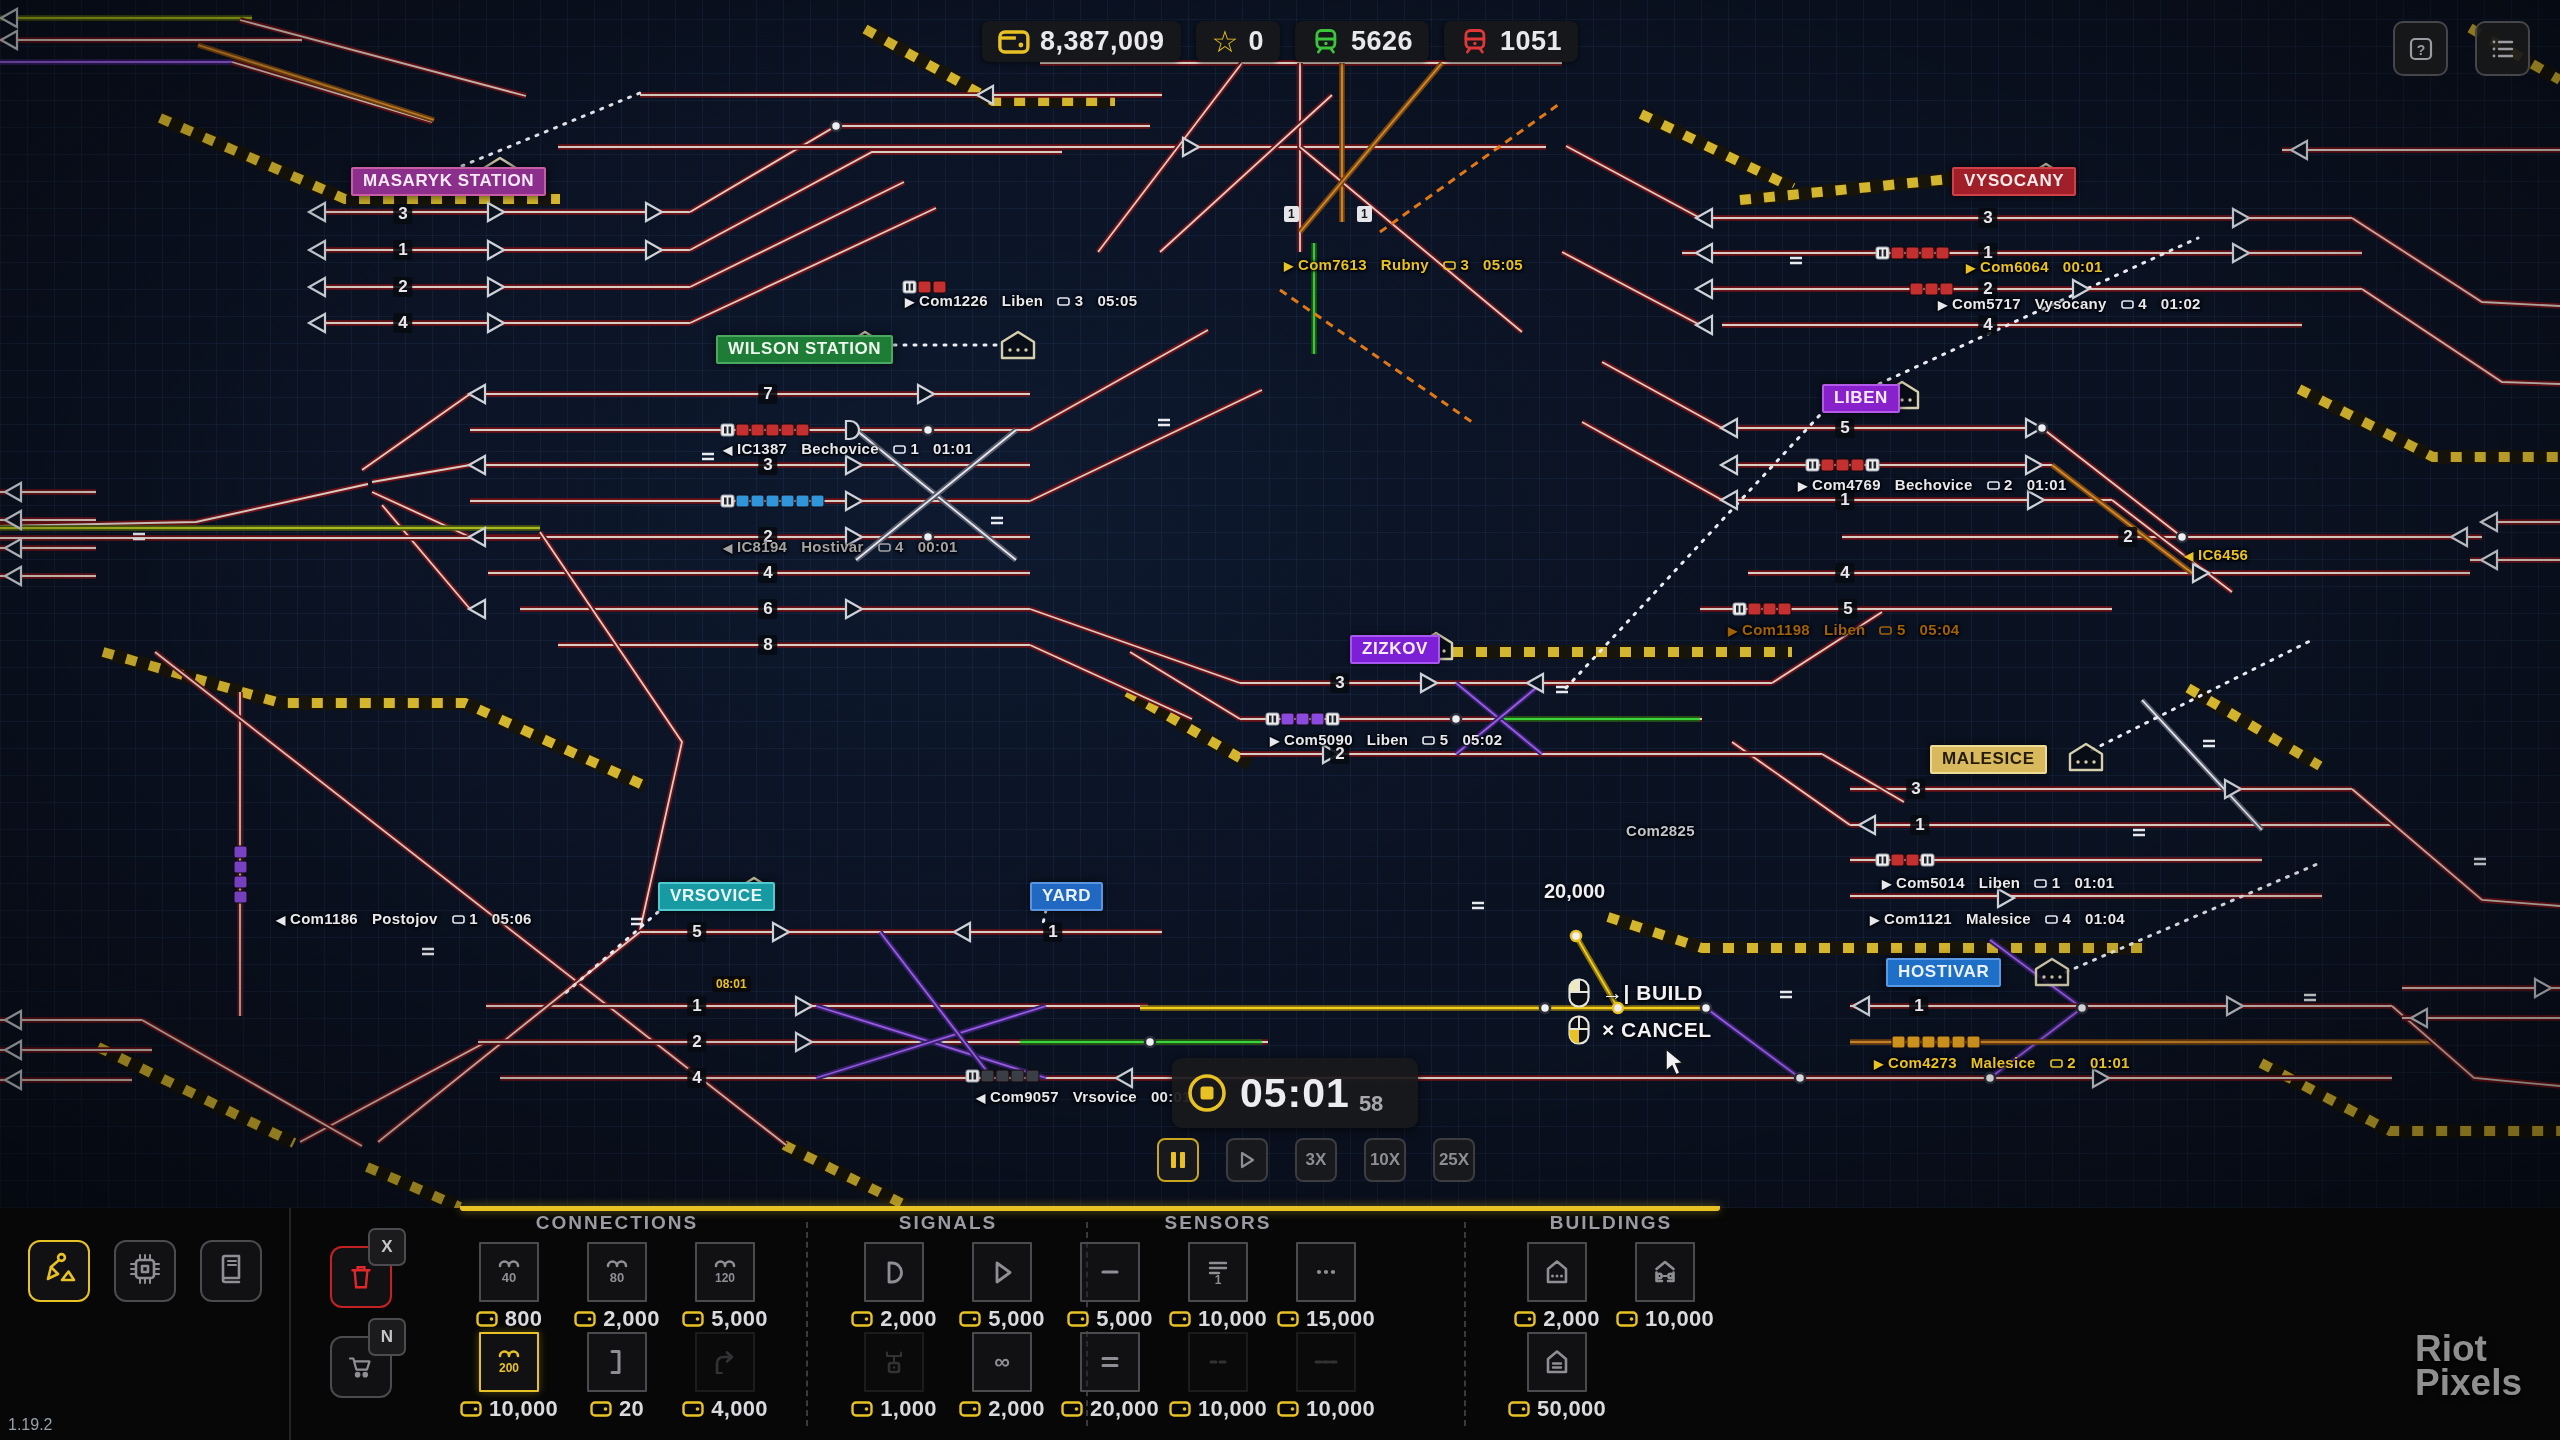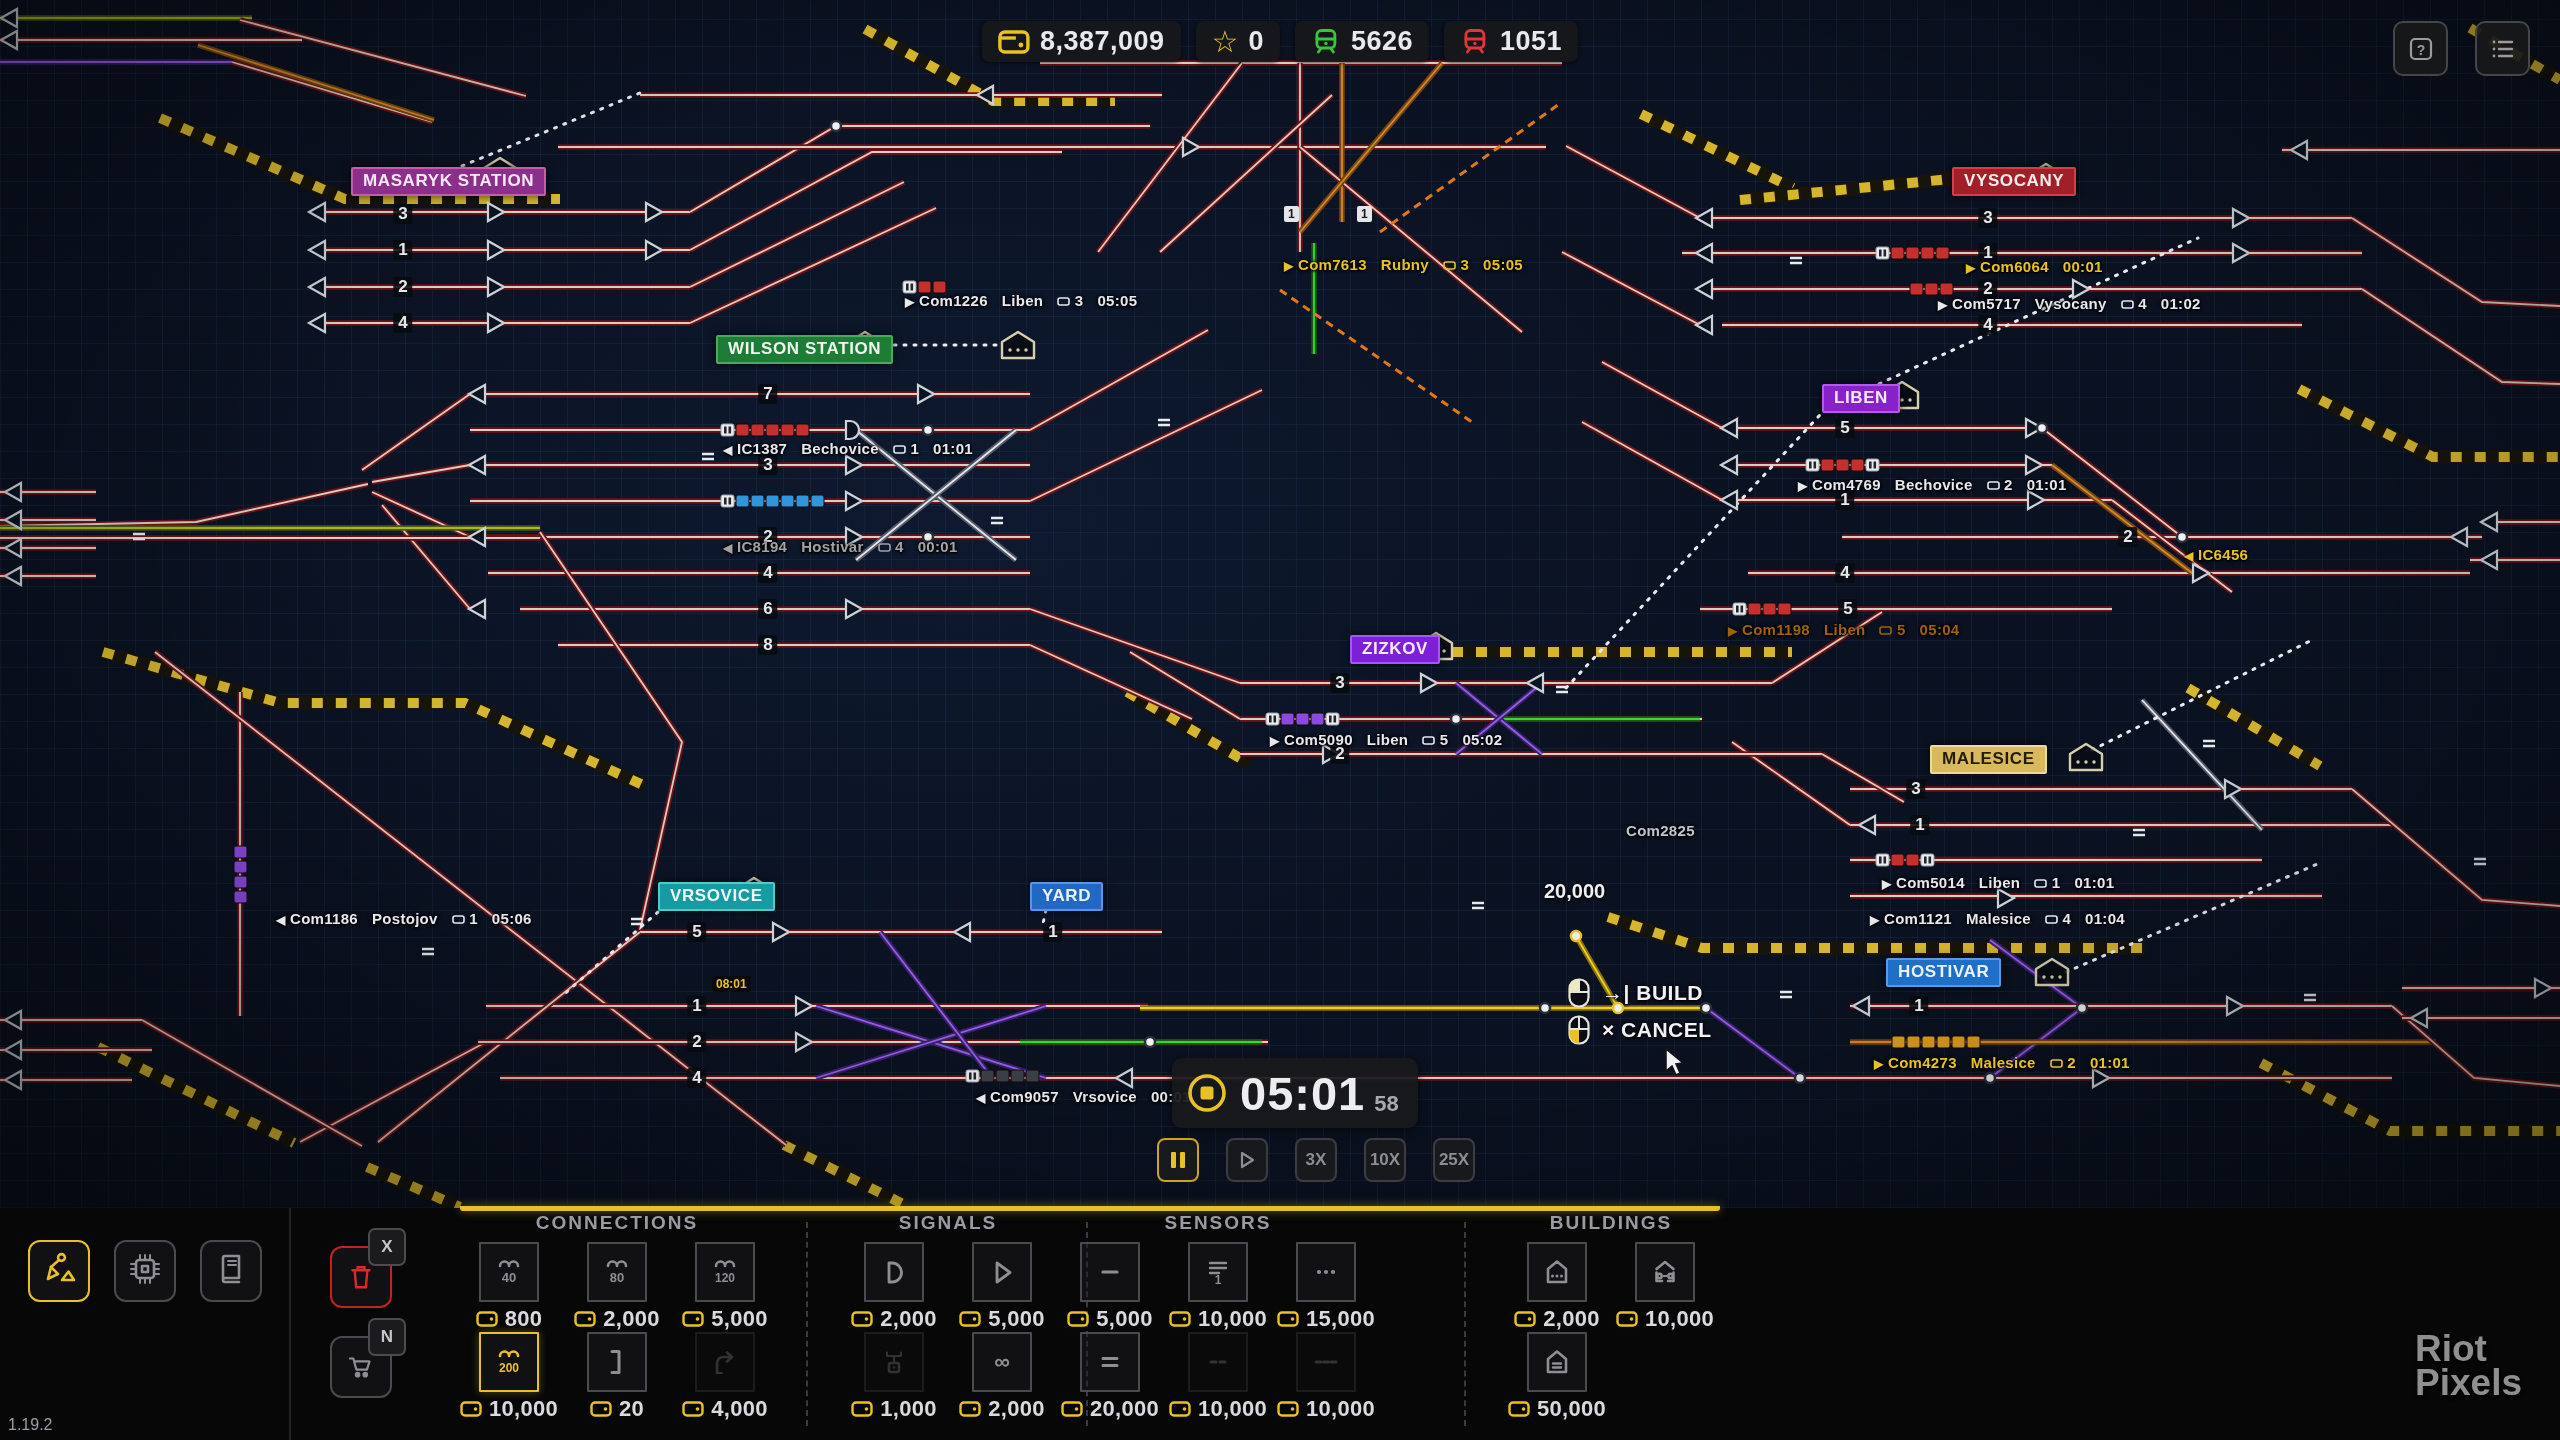--- a/index.html
+++ b/index.html
@@ -29,21 +29,21 @@
   .statbox{display:flex;align-items:center;gap:10px;background:rgba(24,24,26,.92);border-radius:8px;
     height:41px;padding:0 16px;box-shadow:0 1px 4px rgba(0,0,0,.6);}
   .statval{font-size:27px;font-weight:bold;color:#e9e9ed;letter-spacing:.5px;}
   .star-glyph{font-size:30px;color:#e8c224;line-height:30px;}
   #top-right{position:absolute;top:21px;right:30px;display:flex;gap:27px;}
   .tr-btn{width:51px;height:51px;border-radius:10px;background:rgba(24,24,26,.9);border:2px solid #45454a;
     color:#9a9aa0;display:flex;align-items:center;justify-content:center;}
   
   #timer-box{position:absolute;left:1172px;top:1058px;width:232px;height:70px;background:rgba(25,25,28,.93);
     border-radius:10px;display:flex;align-items:center;padding:0 0 0 14px;box-shadow:0 2px 8px rgba(0,0,0,.6);}
-  #timer-time{font-size:47px;font-weight:bold;color:#ededf1;margin-left:12px;letter-spacing:1px;}
+  #timer-time{font-size:41px;font-weight:bold;color:#ededf1;margin-left:12px;letter-spacing:1px;}
   #timer-sec{font-size:22px;font-weight:bold;color:#a9a9ad;margin-left:9px;margin-top:22px;}
   #speed-row{position:absolute;left:1157px;top:1138px;display:flex;gap:27px;}
   .spd-btn{width:38px;height:40px;border-radius:8px;background:rgba(26,26,28,.92);border:2px solid #3d3d41;
     color:#8d8d93;font-size:17px;font-weight:bold;display:flex;align-items:center;justify-content:center;}
   .spd-btn.active{border-color:#c9a51d;color:#e8c224;}
   .pause-bars{display:flex;gap:4px;}
   .pause-bars i{display:block;width:5px;height:16px;background:#e8c224;border-radius:1px;}
   
   #build-menu{position:absolute;left:1568px;top:974px;}
   .bm-row{display:flex;align-items:center;gap:12px;height:37px;}

